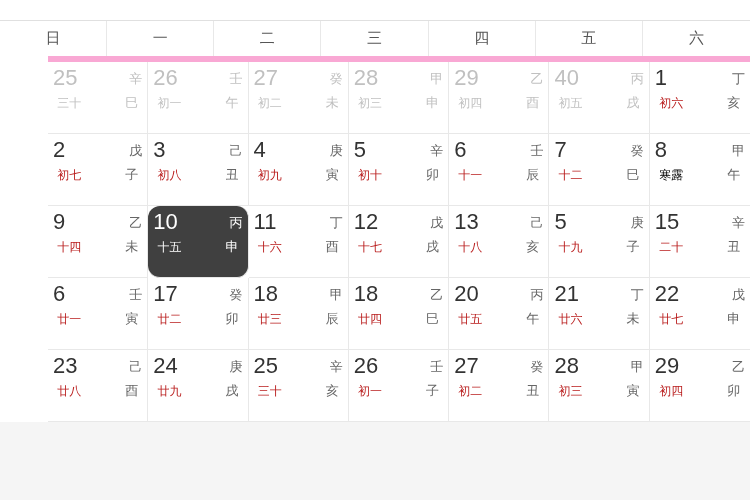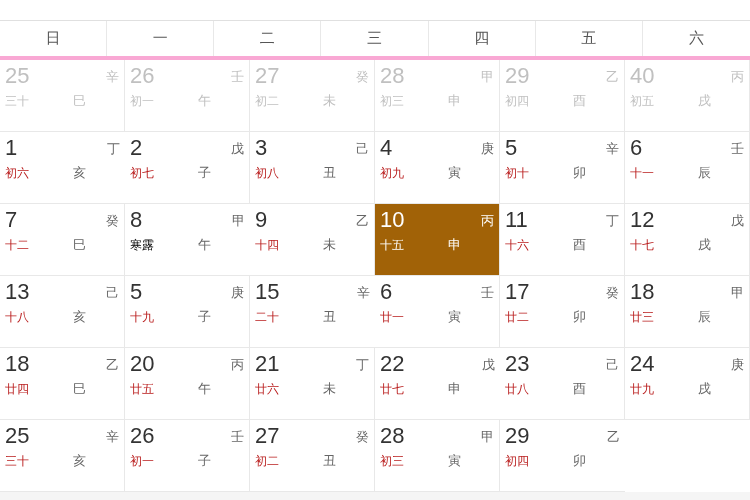--- a/index.html
+++ b/index.html
@@ -48,22 +48,23 @@
     .weekday-cell {
       text-align: center;
       padding: 8px 0;
       font-size: 15px;
       color: #555;
       border-right: 1px solid #e8e8e8;
     }
     .weekday-cell:last-child { border-right: none; }
     .calendar-grid {
       display: grid;
-      grid-template-columns: repeat(6, 1fr);
-      border-top: 4px solid #f9a8d4;
+      grid-template-columns: repeat(7, 1fr);
+      border-top: 6px solid #f9a8d4;
+      margin-left: 48px;
     }
     .day-cell {
       border-right: 1px solid #e8e8e8;
       border-bottom: 1px solid #e8e8e8;
       padding: 4px 5px 5px 5px;
       min-height: 72px;
       position: relative;
       display: flex;
       flex-direction: column;
     }
@@ -86,34 +87,35 @@
       line-height: 1.1;
     }
     .heavenly-stem {
       font-size: 13px;
       color: #666;
       margin-top: 4px;
     }
     .day-bottom {
       display: flex;
       align-items: center;
-      justify-content: flex-start;
+      justify-content: center;
       margin-top: 4px;
       gap: 44px;
     }
     .lunar-day {
       font-size: 12px;
       color: #b91c1c;
     }
     .earthly-branch {
       font-size: 13px;
       color: #666;
     }
     .day-cell.selected {
-      background: #a16207;
+      background: #404040;
+      border-radius: 12px;
     }
     .day-cell.selected .day-number,
     .day-cell.selected .heavenly-stem,
     .day-cell.selected .lunar-day,
     .day-cell.selected .earthly-branch {
       color: #fff;
     }
   </style>
 </head>
 <body>

